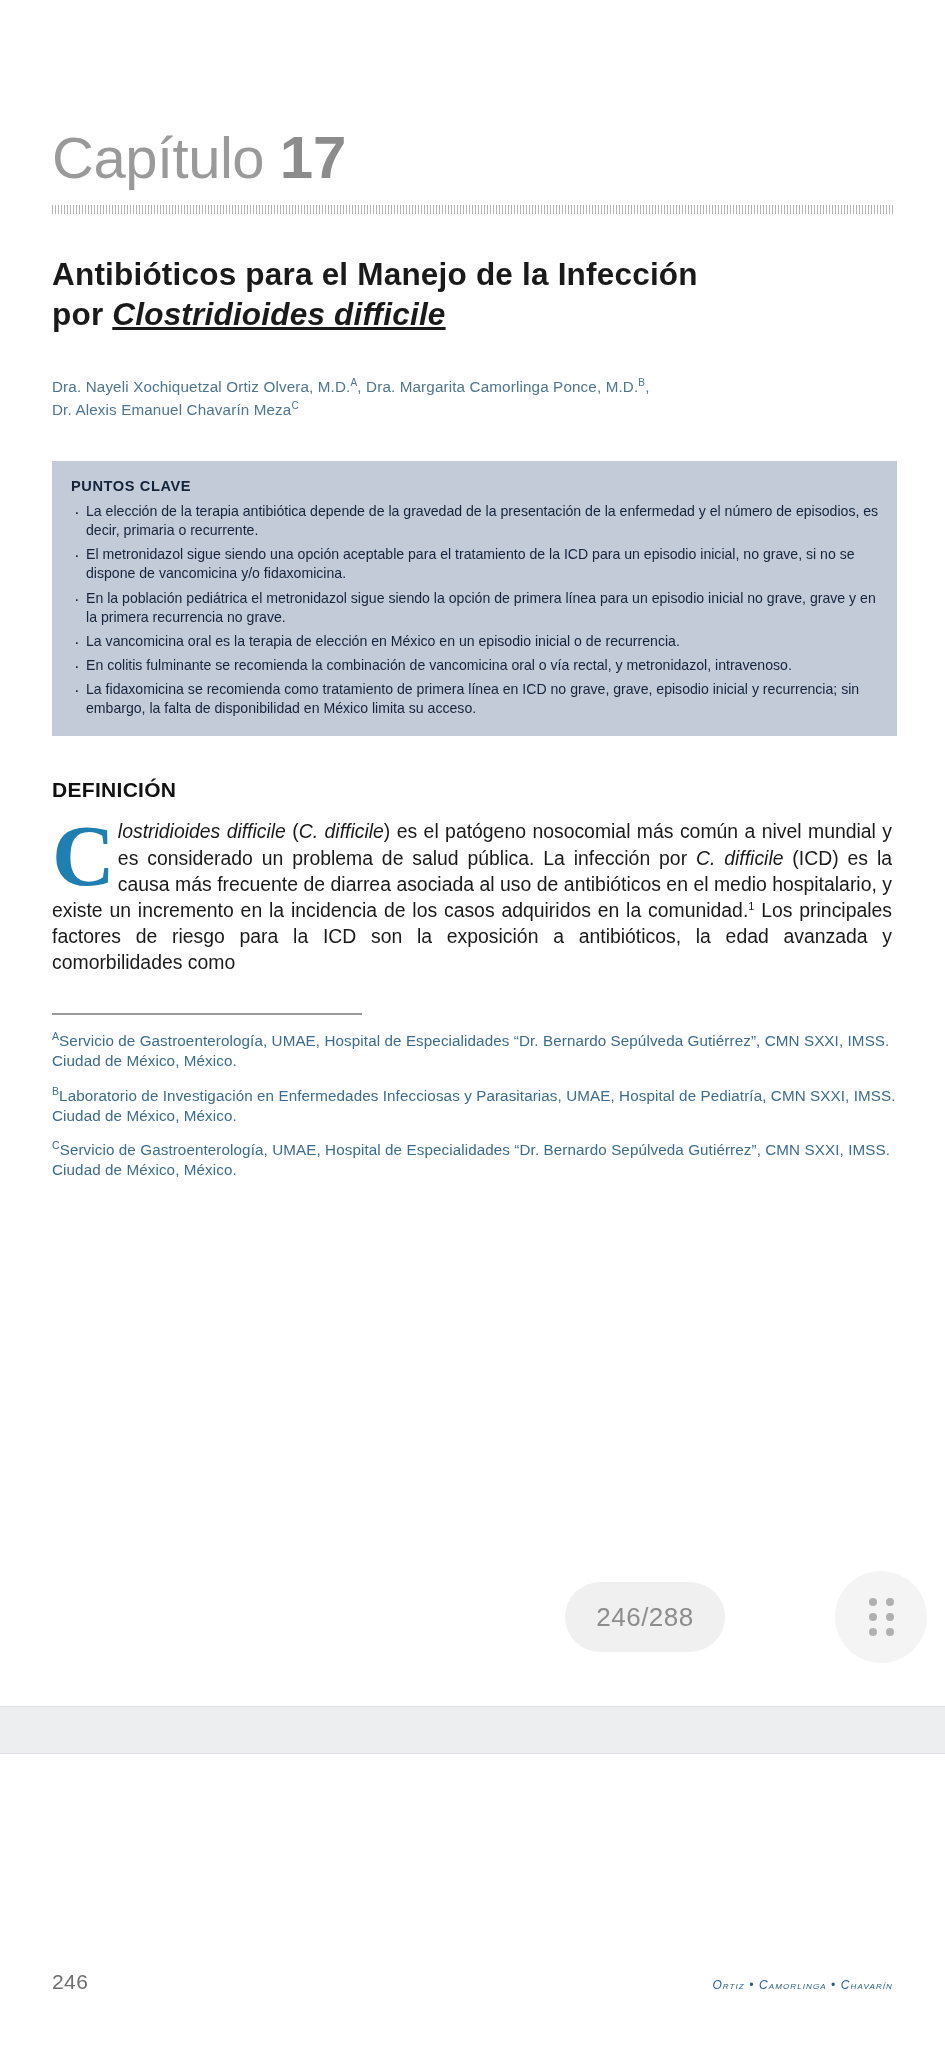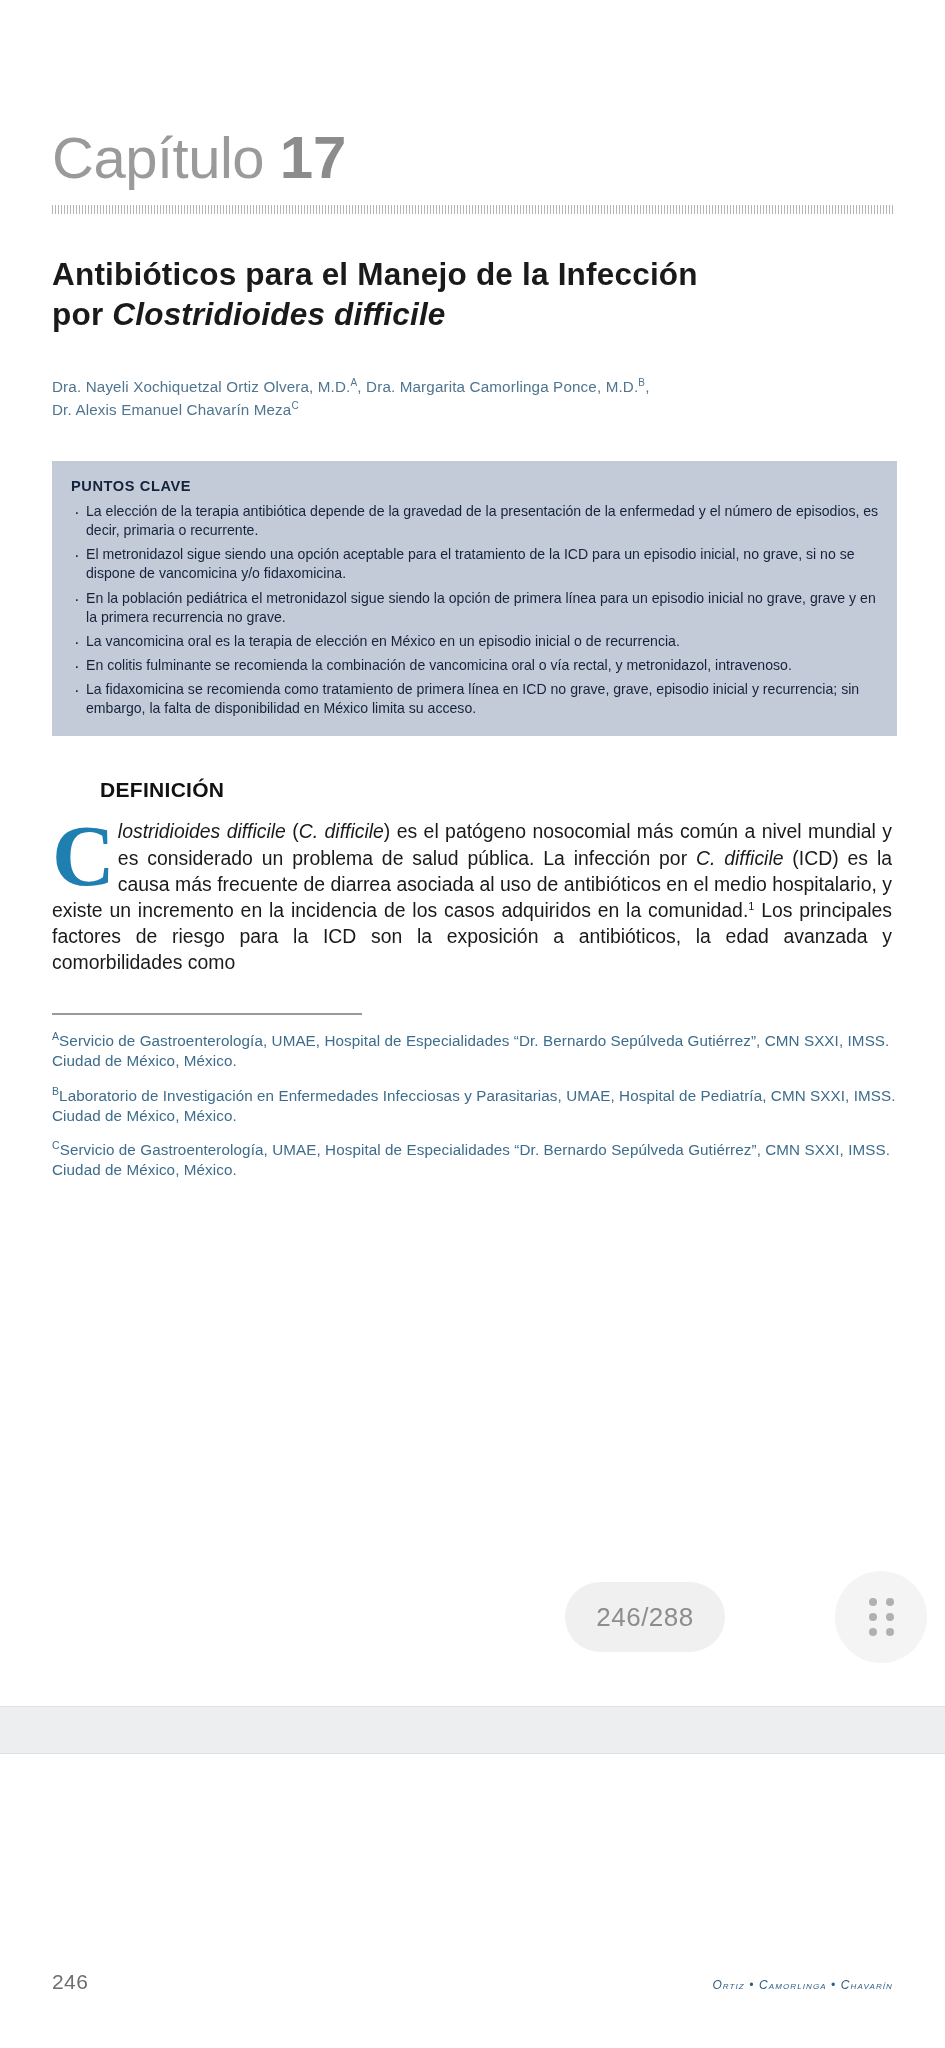--- a/index.html
+++ b/index.html
@@ -61,21 +61,21 @@
 
   .doc-title {
     margin-top: 40px;
     font-size: 31.5px;
     font-weight: 700;
     color: #1a1a1a;
     line-height: 1.28;
     letter-spacing: 0.2px;
     max-width: 700px;
   }
-  .doc-title .sp { font-style: italic; font-weight: 700; }
+  .doc-title .sp { font-style: italic; font-weight: 700; text-decoration: underline; }
 
   .authors {
     margin-top: 40px;
     font-size: 15.2px;
     color: #4f7590;
     line-height: 1.55;
     letter-spacing: 0.15px;
     max-width: 830px;
   }
   .authors sup { font-size: 10px; vertical-align: super; }
@@ -114,21 +114,20 @@
     color: #15243b;
   }
 
   
   .section-heading {
     margin-top: 42px;
     font-size: 21px;
     font-weight: 700;
     color: #111111;
     letter-spacing: 0.3px;
-    margin-left: 48px;
   }
 
   .body-para {
     margin-top: 16px;
     font-size: 19.4px;
     color: #1a1a1a;
     line-height: 1.345;
     text-align: justify;
     width: 840px;
   }

